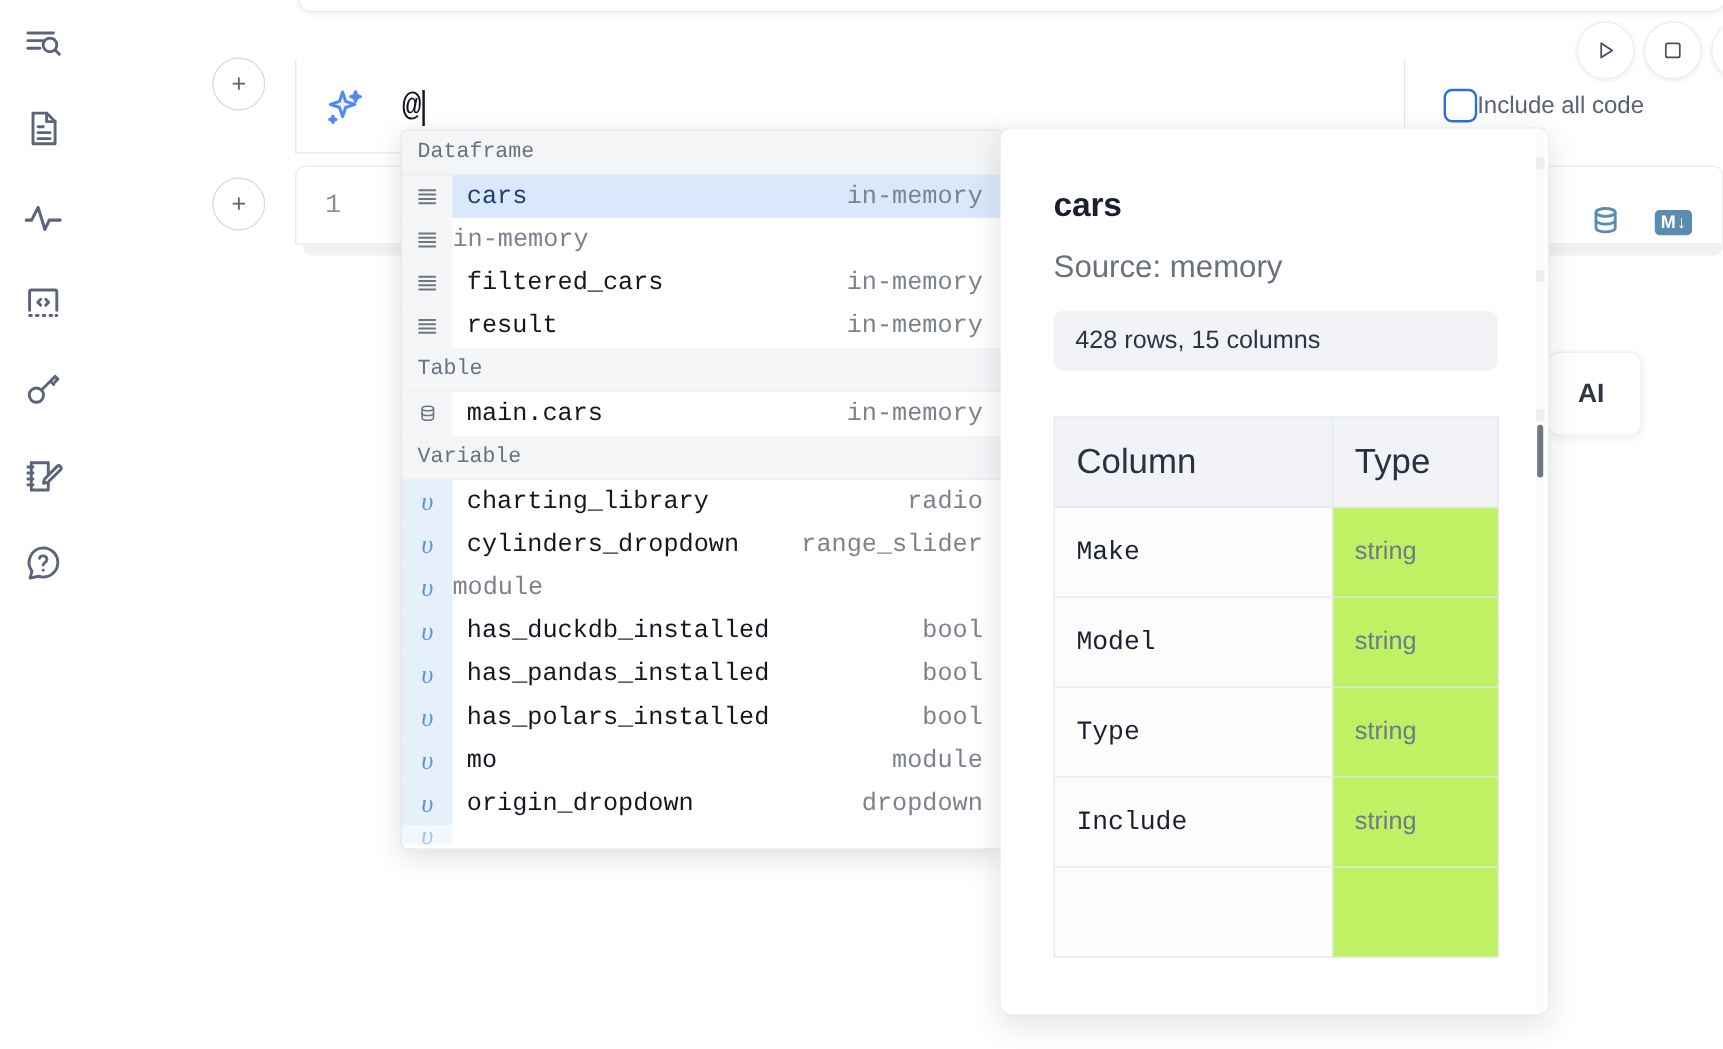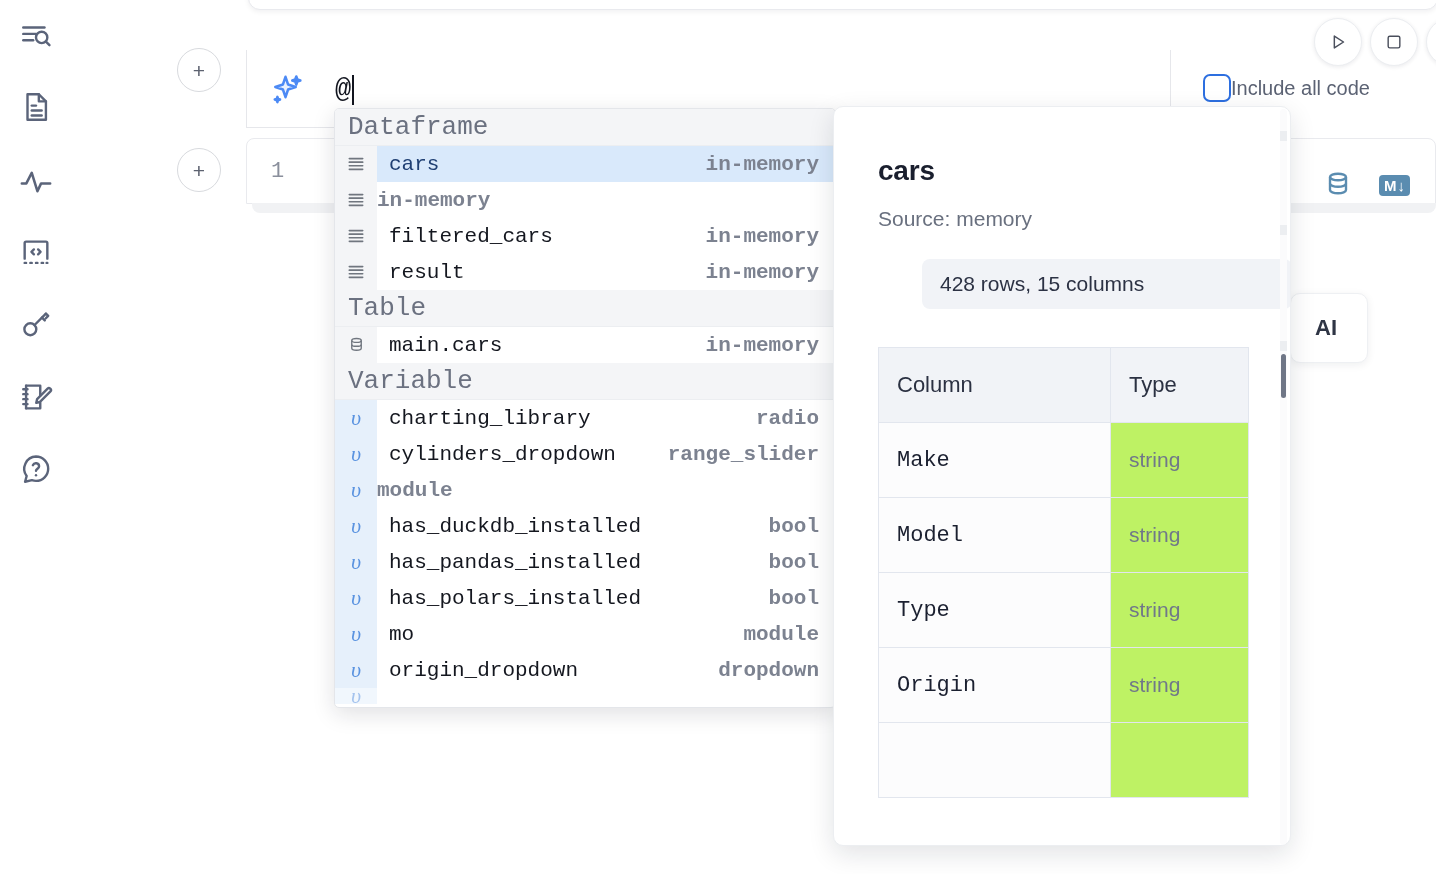--- a/index.html
+++ b/index.html
@@ -112,76 +112,76 @@
 
   
   .ac {
     position:absolute; left:334px; top:108px; width:502px; height:600px;
     background:#fff; border:1px solid #e4e6ea; border-radius:5px;
     box-shadow:0 6px 22px rgba(20,25,40,.13);
     overflow:hidden; box-sizing:border-box;
   }
   .ac-group {
     height:36px; background:#f4f5f7; color:#6b7180;
-    font-family:"Liberation Mono", monospace; font-size:26px;
+    font-family:"Liberation Mono", monospace; font-size:18px;
     display:flex; align-items:center; padding-left:13px;
     border-bottom:1px solid #eceef1;
   }
   .ac-row {
     height:36px; display:flex; align-items:center; background:#fff;
     font-family:"Liberation Mono", monospace; font-size:21px; cursor:pointer;
   }
   .ac-row.sel { background:#d9e9fb; }
   .ac-row.sel .ac-name { color:#1f3f73; }
   .ac-gutter {
     width:42px; min-width:42px; height:36px; display:flex;
     align-items:center; justify-content:center; align-self:stretch;
   }
   .ac-gutter.df { background:#f4f5f7; color:#70767f; }
   .ac-gutter.var { background:#e6f0fb; color:#5a93e0; }
   .ac-gutter .ups {
     font-family:"Liberation Serif", serif; font-style:italic;
     font-size:22px; line-height:1;
   }
   .ac-name { flex:1; color:#14171f; padding-left:12px; white-space:nowrap; }
-  .ac-type { color:#7c8290; padding-right:16px; white-space:nowrap;font-weight:bold; }
+  .ac-type { color:#7c8290; padding-right:16px; white-space:nowrap; }
   .ac-row.clipped { opacity:.55; height:16px; overflow:hidden; }
   .ac-row.clipped .ac-gutter { height:16px; }
 
   
   .detail {
     position:absolute; left:833px; top:106px; width:458px; height:740px;
     background:#fff; border:1px solid #eceef1; border-radius:10px;
     box-shadow:0 8px 26px rgba(20,25,40,.12);
     overflow:hidden; box-sizing:border-box;
   }
   .detail-title {
     position:absolute; left:44px; top:48px;
     font-size:28px; font-weight:700; color:#1a1f2e; letter-spacing:-.2px;
   }
   .detail-source {
     position:absolute; left:44px; top:100px;
-    font-size:21px; color:#69707f;
+    font-size:26px; color:#69707f;
   }
   .detail-stat {
     position:absolute; left:44px; top:152px; width:370px; height:50px;
     background:#f1f3f7; border-radius:8px;
     display:flex; align-items:center; padding-left:18px;
-    font-size:21px; color:#2c3244; box-sizing:border-box;margin-left:44px;
+    font-size:21px; color:#2c3244; box-sizing:border-box;
   }
   .detail-table {
     position:absolute; left:44px; top:240px; width:370px;
     border-collapse:collapse; table-layout:fixed;
   }
   .detail-table th, .detail-table td {
     border:1px solid #e2e6ee; padding:0 0 0 18px; height:74px;
     text-align:left; font-weight:400;
   }
   .detail-table th {
-    background:#f1f3f7; font-size:22px; color:#2b3142;
+    background:#f1f3f7; font-size:29px; color:#2b3142;
     font-family:"Liberation Sans", sans-serif;
   }
   .detail-table td.col-name {
     background:#fcfcfd; font-family:"Liberation Mono", monospace;
     font-size:22px; color:#1b2030;
   }
   .detail-table td.col-type {
     background:#bef264; font-size:21px; color:#707889;
   }
   .detail-table col.c1 { width:232px; }
@@ -467,21 +467,21 @@
           </tr>
           <tr>
             <td class="col-name">Model</td>
             <td class="col-type">string</td>
           </tr>
           <tr>
             <td class="col-name">Type</td>
             <td class="col-type">string</td>
           </tr>
           <tr>
-            <td class="col-name">Origin</td>
+            <td class="col-name">Include</td>
             <td class="col-type">string</td>
           </tr>
           <tr>
             <td class="col-name"></td>
             <td class="col-type"></td>
           </tr>
         </tbody>
       </table>
     <div class="detail-scroll">
       <div class="mk" style="top:22px"></div>

